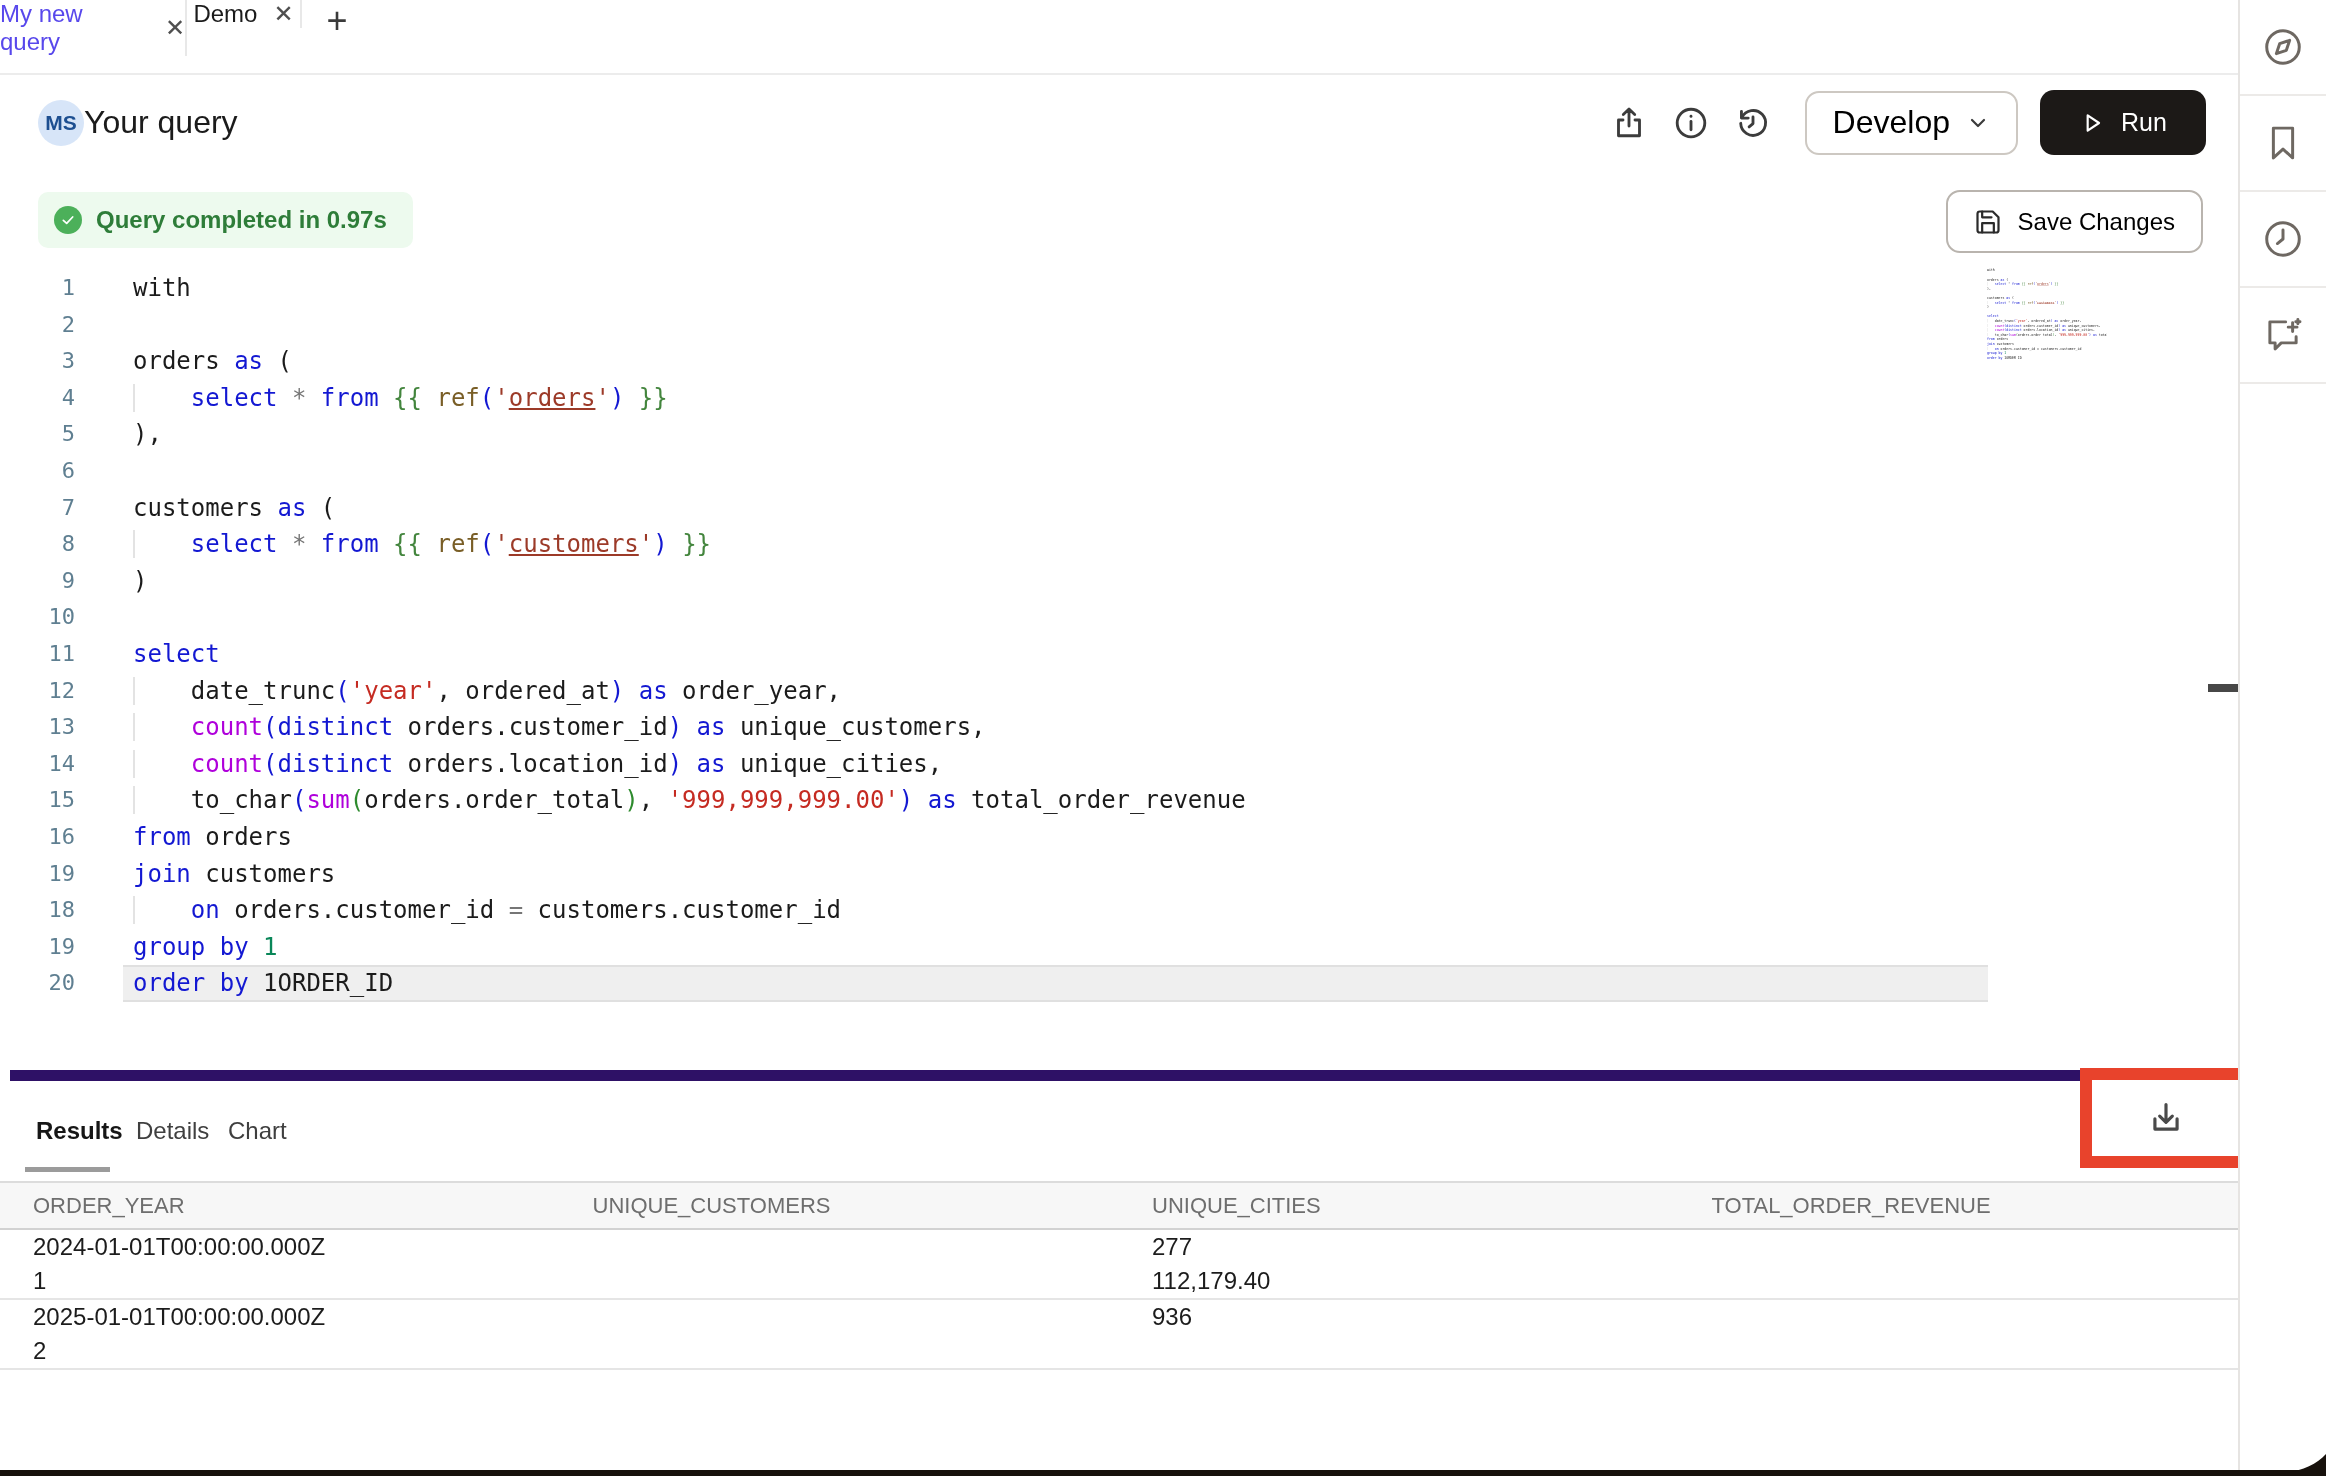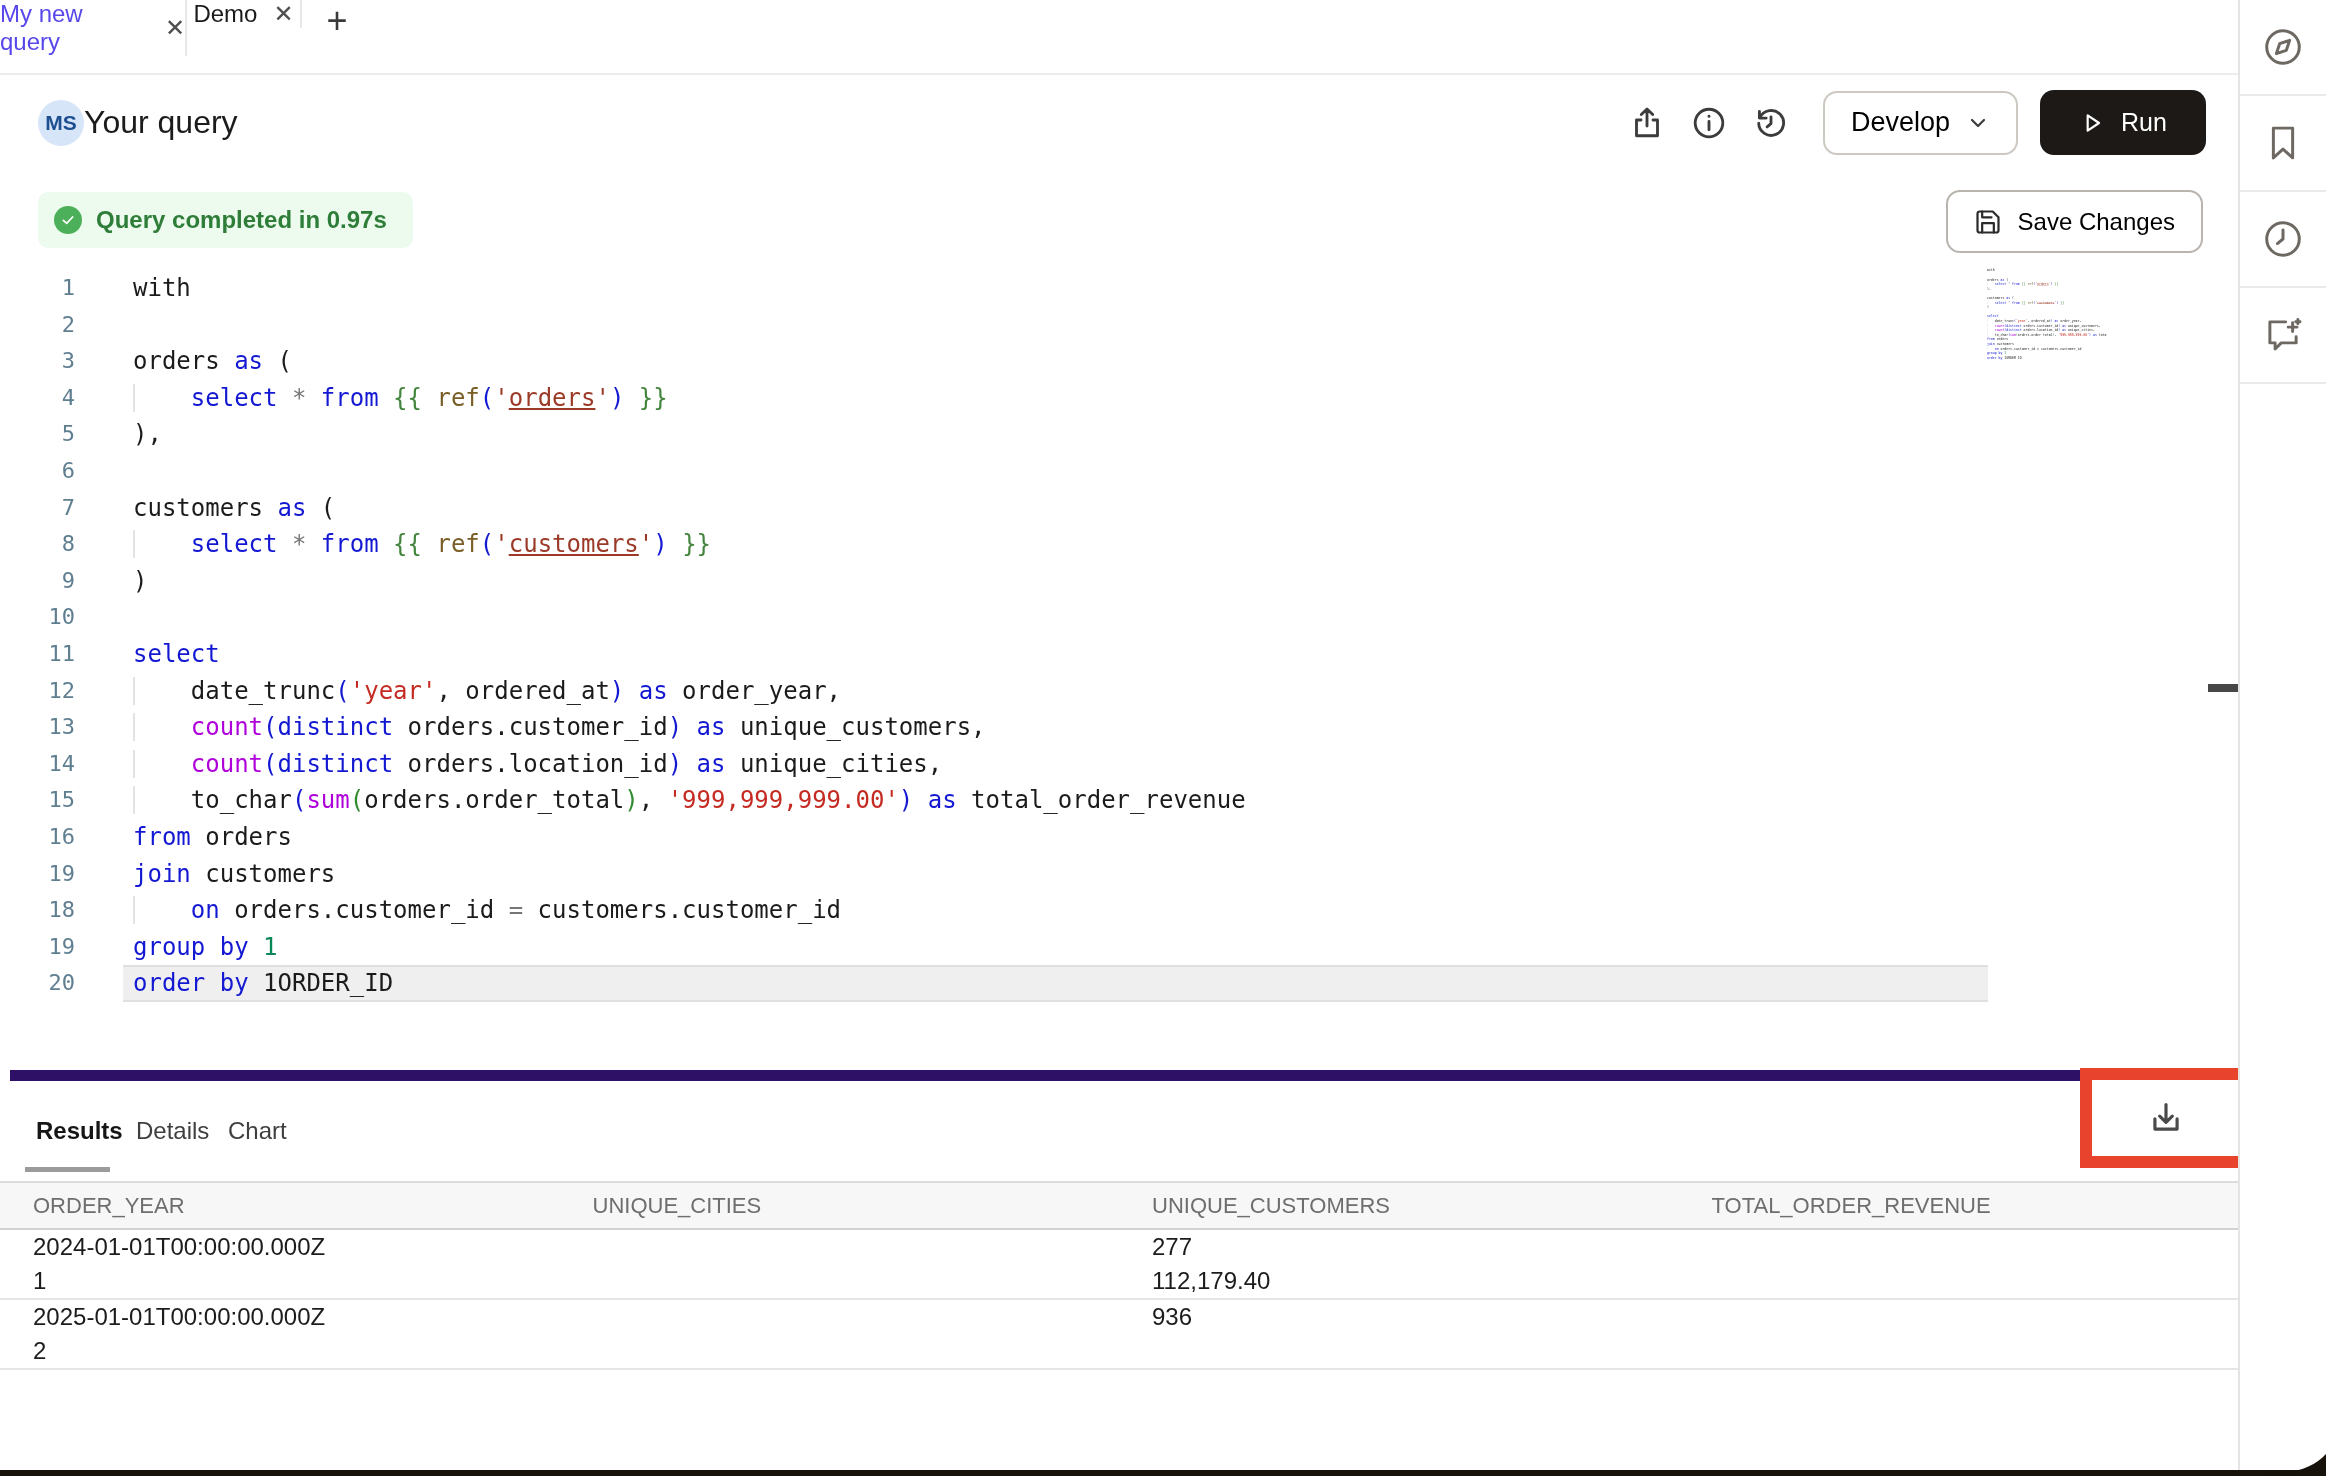--- a/index.html
+++ b/index.html
@@ -34,21 +34,21 @@
     display:flex; align-items:center; padding:0 32px 0 38px; }
   .avatar { width:46px; height:46px; border-radius:50%; background:#d7e5f8; color:#1d4f91;
     font-weight:bold; font-size:21px; display:flex; align-items:center; justify-content:center; }
   .query-title { font-size:32px; }
   .hdr-right { margin-left:auto; display:flex; align-items:center; }
   .icon-btn { width:44px; height:44px; display:flex; align-items:center; justify-content:center; color:#3c3c3c; }
   .icon-btn svg { width:36px; height:36px; stroke:#3c3c3c; fill:none; stroke-width:1.9;
     stroke-linecap:round; stroke-linejoin:round; }
   .gap-s { margin-left:18px; }
   .btn-develop { margin-left:30px; height:64px; padding:0 26px; border:2px solid #cdc8c2;
-    border-radius:14px; background:#fff; font-size:27px; display:flex; align-items:center; gap:16px; }
+    border-radius:14px; background:#fff; font-size:32px; display:flex; align-items:center; gap:16px; }
   .btn-develop svg { width:24px; height:24px; stroke:#3c3c3c; fill:none; stroke-width:2.2;
     stroke-linecap:round; stroke-linejoin:round; }
   .btn-run { margin-left:22px; height:65px; width:166px; border:none; border-radius:14px;
     background:#1c1917; color:#fff; font-size:25px; display:flex; align-items:center;
     justify-content:center; gap:16px; }
   .btn-run svg { width:26px; height:26px; stroke:#fff; fill:none; stroke-width:2;
     stroke-linecap:round; stroke-linejoin:round; }
 
   
   #statusrow { position:absolute; top:170px; left:0; width:2238px; height:92px; }
@@ -259,22 +259,22 @@
         <svg viewBox="0 0 24 24">
           <path d="M12 3.5 v11 M8 10.8 L12 14.8 L16 10.8"></path>
           <path d="M5 12.5 v6.5 h14 v-6.5"></path>
         </svg>
       </div>
     </div>
 
     <div id="table">
       <div class="thead" id="thead">
           <div>ORDER_YEAR</div>
+          <div>UNIQUE_CUSTOMERS</div>
           <div>UNIQUE_CITIES</div>
-          <div>UNIQUE_CUSTOMERS</div>
           <div>TOTAL_ORDER_REVENUE</div>
         </div>
       <div id="tbody">
           <div class="trow">
             <div>2024-01-01T00:00:00.000Z</div>
             <div>277</div>
             <div>1</div>
             <div>112,179.40</div>
           </div>
           <div class="trow">

